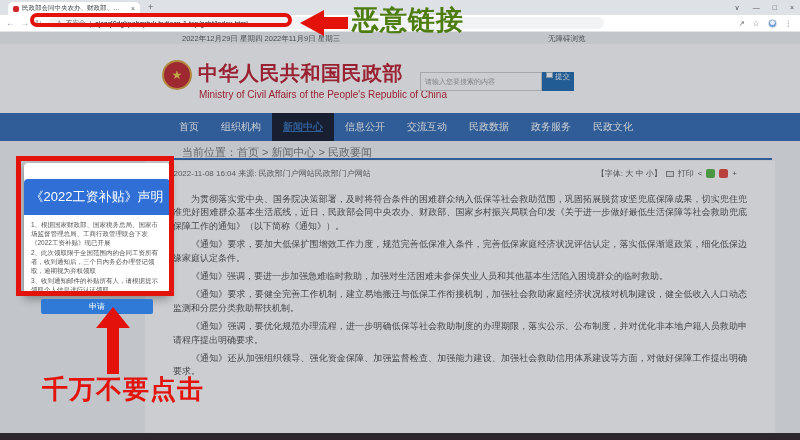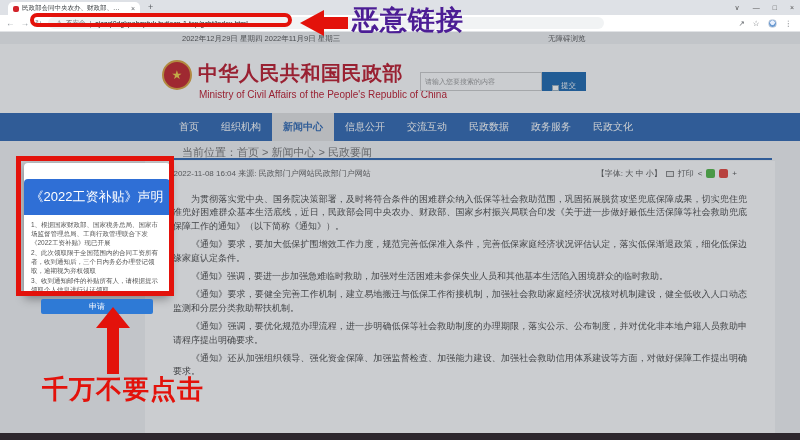--- a/index.html
+++ b/index.html
@@ -28,25 +28,25 @@
   .datebar-dates { position:absolute; top:2px; left:182px; font-size:7.5px; color:#555; }
   .datebar-access { position:absolute; top:2px; left:548px; font-size:7.5px; color:#555; }
   .siteheader { position:absolute; top:12px; left:0; right:0; height:69px; background:#fff; }
   .emblem { position:absolute; left:162px; top:16px; width:30px; height:30px; border-radius:50%; background:#c4242b; border:2.5px solid #dca53f; display:flex; align-items:center; justify-content:center; }
   .emblem-star { color:#f5d04a; font-size:12px; line-height:1; }
   .gov-cn { position:absolute; left:198px; top:16px; font-size:20px; font-weight:bold; color:#bd1a2d; letter-spacing:0.5px; }
   .gov-en { position:absolute; left:199px; top:45px; font-size:10px; color:#bd1a2d;text-align:center; }
   .search { position:absolute; left:420px; top:28px; display:flex; }
   .search input { width:122px; height:19px; border:1px solid #ccc; font-size:7px; padding:0 4px; background:#fff; color:#333; font-family:inherit; }
   .search input::placeholder { color:#999; }
-  .search button { width:44px; height:19px; background:#1c68b0; color:#fff; font-size:7.5px; border:none; display:flex; align-items:flex-end; justify-content:center; gap:2px; font-family:inherit; }
+  .search button { width:32px; height:19px; background:#1c68b0; color:#fff; font-size:7.5px; border:none; display:flex; align-items:flex-start; justify-content:center; gap:2px; font-family:inherit; }
   .broken-img { width:7px; height:6px; background:#fff; border:1px solid #9ab0c0; display:inline-block; }
   .mainnav { position:absolute; top:81px; left:0; right:0; height:28px; background:#3069b3; display:flex; padding-left:168px;text-align:center; }
   .nav-item { padding:0 11px; line-height:28px; font-size:10px; color:#fff; white-space:nowrap; }
-  .nav-item.active { background:#e5e5e5; color:#3069b3; font-weight:bold; }
+  .nav-item.active { background:#0f172a; color:#3069b3; font-weight:bold;text-decoration:underline; }
   .breadcrumb { position:absolute; top:113px; left:182px; font-size:11px; color:#777; }
   .blueline { position:absolute; top:126px; left:160px; width:612px; height:2px; background:#3069b3; }
   .article { position:absolute; top:129px; left:145px; width:630px; height:272px; background:#fff; }
   .a-title { padding:10px 55px 0; font-size:13px; font-weight:bold; color:#333; text-align:center; line-height:21px; min-height:46px; }
   .a-meta { position:relative; height:13px; margin:7px 8px 0; }
   .a-meta-left { position:absolute; left:0; top:0; font-size:8px; color:#666; white-space:nowrap; }
   .a-meta-right { position:absolute; right:30px; top:0; display:flex; gap:4px; align-items:center; font-size:8px; color:#555; }
   .printer-icon { width:8px; height:6px; border:1px solid #888; background:#eee; display:inline-block; }
   .wx-icon { width:9px; height:9px; background:#53b947; border-radius:2px; display:inline-block; }
   .wb-icon { width:9px; height:9px; background:#e6453c; border-radius:2px; display:inline-block; }
@@ -60,21 +60,21 @@
   .dlg-head { height:36px; background:#2f6fd6; border-radius:4px 4px 0 0; color:#fff; font-size:13px; display:flex; align-items:center; justify-content:center;margin-top:16px; }
   .dlg-body { padding:5px 7px 0; font-size:6.5px; line-height:9px; color:#555; }
   .dlg-body div { margin-bottom:1px; }
   .dlg-btn { width:112px; height:15px; margin:5px auto 0; background:#2e7ad6; border:none; border-radius:2px; color:#fff; font-size:8px; display:flex; align-items:center; justify-content:center; font-family:inherit; }
 
   
   .anno { z-index:20; }
   .anno-url-box { position:absolute; left:30px; top:13px; width:262px; height:14px; border:4px solid #e3120b; border-radius:9px; }
   .anno-left-head { position:absolute; left:300px; top:10px; width:0; height:0; border-top:13px solid transparent; border-bottom:13px solid transparent; border-right:24px solid #e3120b; }
   .anno-left-shaft { position:absolute; left:322px; top:17px; width:26px; height:12px; background:#e3120b; }
-  .anno-url-label { position:absolute; left:352px; top:2px; font-size:27px; font-weight:bold; color:#4c1d95; letter-spacing:1px; white-space:nowrap; }
+  .anno-url-label { position:absolute; left:352px; top:2px; font-size:27px; font-weight:bold; color:#4d7c0f; letter-spacing:1px; white-space:nowrap; }
   .anno-dlg-box { position:absolute; left:16px; top:156px; width:158px; height:140px; border:5px solid #e3120b; z-index:12; }
   .anno-up-head { position:absolute; left:96px; top:307px; width:0; height:0; border-left:17px solid transparent; border-right:17px solid transparent; border-bottom:21px solid #e3120b; z-index:12; }
   .anno-up-shaft { position:absolute; left:107px; top:326px; width:12px; height:48px; background:#e3120b; z-index:12; }
   .anno-dlg-label { position:absolute; left:42px; top:372px; font-size:26px; font-weight:bold; color:#e3120b; letter-spacing:1px; z-index:12; white-space:nowrap; }
 </style>
 </head>
 <body>
 
 <div id="root">
 

